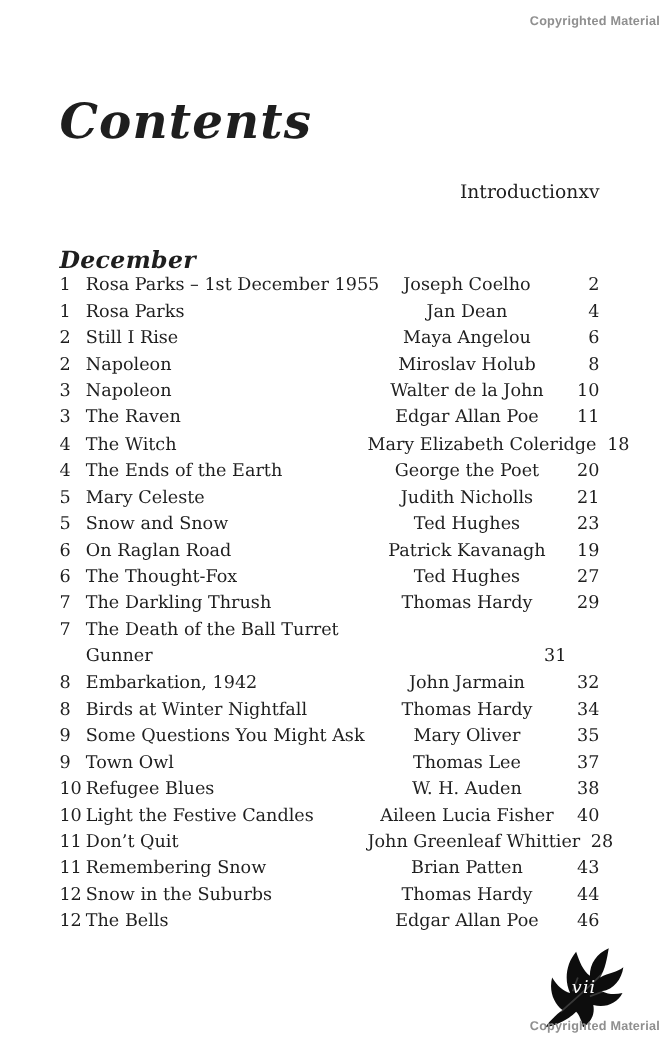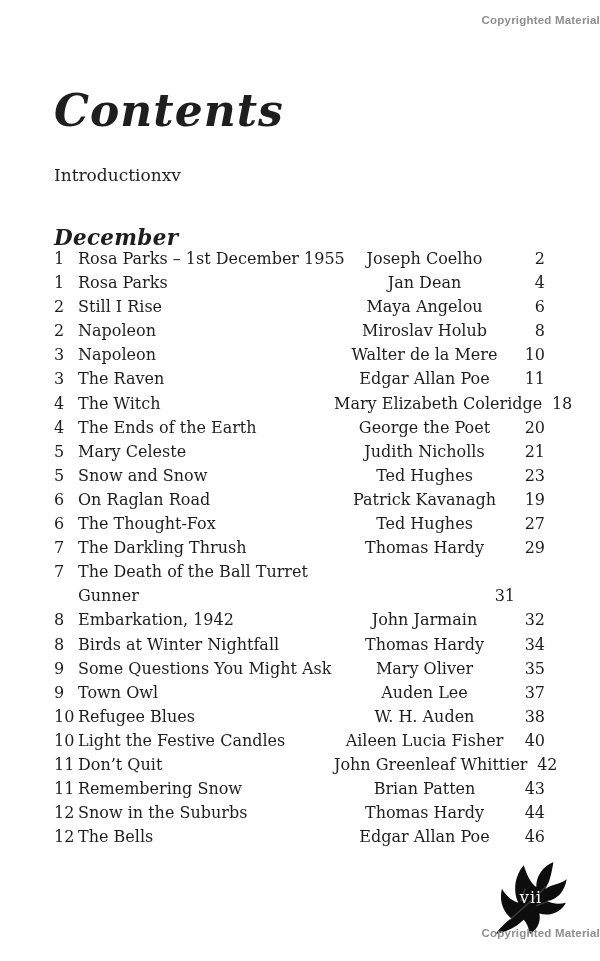--- a/index.html
+++ b/index.html
@@ -7,32 +7,32 @@
        font-family:"DejaVu Serif",serif;color:#1e1e1e;position:relative;}
   .abs{position:absolute;}
   .copyright{left:0;width:600px;text-align:right;
              font-family:"Liberation Sans",sans-serif;font-weight:700;
              font-size:11.5px;color:#8f8f8f;letter-spacing:0.2px;}
   .copyright.top{top:14px;}
   .copyright.bottom{top:927px;}
   .book-title{left:54px;top:56px;font-style:italic;font-size:44px;
               letter-spacing:1px;line-height:1.2;}
   .intro-row{left:54px;top:165px;width:491px;display:flex;
-             justify-content:flex-start;font-size:17px;}
+             justify-content:flex-end;font-size:17px;}
   .section-heading{left:54px;top:207px;font-style:italic;font-weight:600;
                    font-size:21.5px;letter-spacing:0.3px;}
   .toc-rows{left:54px;top:247px;width:491px;}
   .toc-row{display:grid;grid-template-columns:24px 256px 1fr 30px;
            line-height:24.1px;font-size:16px;white-space:nowrap;}
   .toc-row .col-page{text-align:right;}
   .toc-row .col-author{overflow:visible;text-align:center;}
   .leaf-wrap{left:491px;top:857px;width:78px;height:82px;}
   .leaf-wrap svg{display:block;width:78px;height:82px;}
   .folio{left:505px;top:888px;width:52px;text-align:center;color:#ffffff;
-         font-size:16px;letter-spacing:1px;}
+         font-size:16px;letter-spacing:1px;font-style:italic;}
 </style>
 </head>
 <body>
 
 <div class="abs copyright top">Copyrighted Material</div>
 
 <h1 class="abs book-title">Contents</h1>
 
 <div class="abs intro-row">
   <span>Introduction</span>
@@ -66,21 +66,21 @@
   <div class="toc-row">
     <span class="col-day">2</span>
     <span class="col-title">Napoleon</span>
     <span class="col-author">Miroslav Holub</span>
     <span class="col-page">8</span>
   </div>
 
   <div class="toc-row">
     <span class="col-day">3</span>
     <span class="col-title">Napoleon</span>
-    <span class="col-author">Walter de la Mere</span>
+    <span class="col-author">Walter de la John</span>
     <span class="col-page">10</span>
   </div>
 
   <div class="toc-row">
     <span class="col-day">3</span>
     <span class="col-title">The Raven</span>
     <span class="col-author">Edgar Allan Poe</span>
     <span class="col-page">11</span>
   </div>
 
@@ -163,21 +163,21 @@
   <div class="toc-row">
     <span class="col-day">9</span>
     <span class="col-title">Some Questions You Might Ask</span>
     <span class="col-author">Mary Oliver</span>
     <span class="col-page">35</span>
   </div>
 
   <div class="toc-row">
     <span class="col-day">9</span>
     <span class="col-title">Town Owl</span>
-    <span class="col-author">Auden Lee</span>
+    <span class="col-author">Thomas Lee</span>
     <span class="col-page">37</span>
   </div>
 
   <div class="toc-row">
     <span class="col-day">10</span>
     <span class="col-title">Refugee Blues</span>
     <span class="col-author">W. H. Auden</span>
     <span class="col-page">38</span>
   </div>
 
@@ -185,21 +185,21 @@
     <span class="col-day">10</span>
     <span class="col-title">Light the Festive Candles</span>
     <span class="col-author">Aileen Lucia Fisher</span>
     <span class="col-page">40</span>
   </div>
 
   <div class="toc-row">
     <span class="col-day">11</span>
     <span class="col-title">Don’t Quit</span>
     <span class="col-author">John Greenleaf Whittier</span>
-    <span class="col-page">42</span>
+    <span class="col-page">28</span>
   </div>
 
   <div class="toc-row">
     <span class="col-day">11</span>
     <span class="col-title">Remembering Snow</span>
     <span class="col-author">Brian Patten</span>
     <span class="col-page">43</span>
   </div>
 
   <div class="toc-row">

